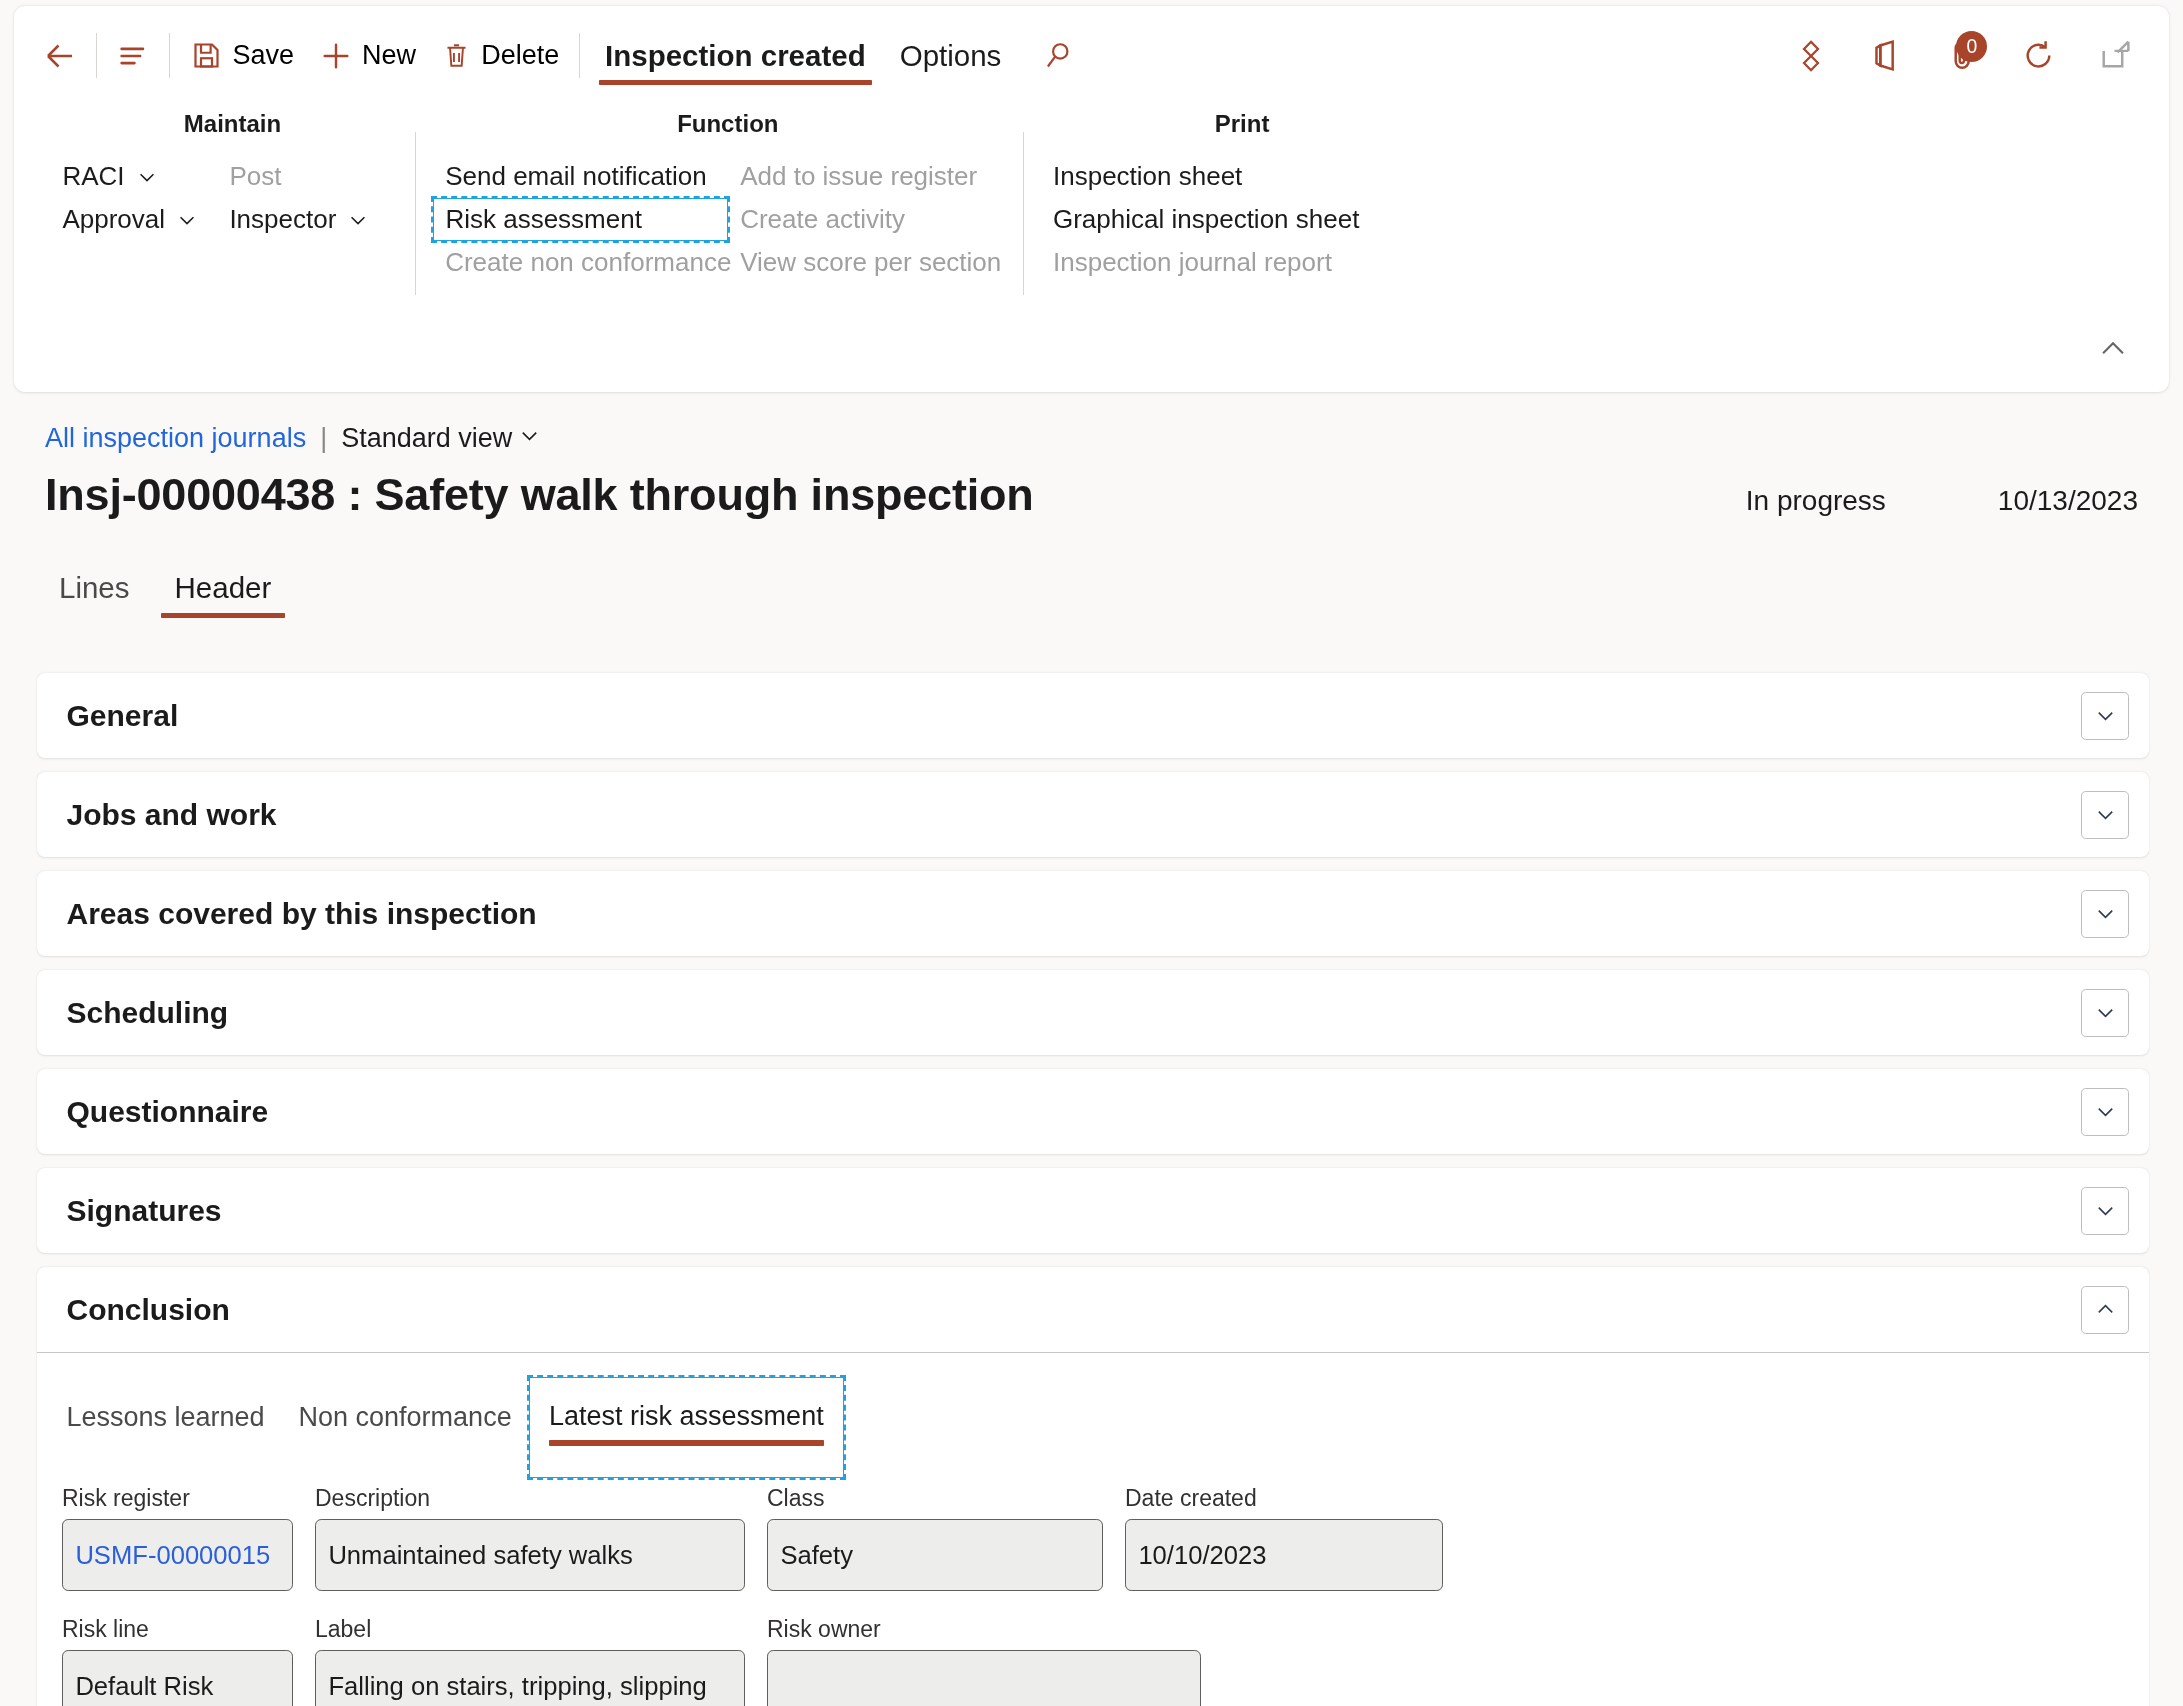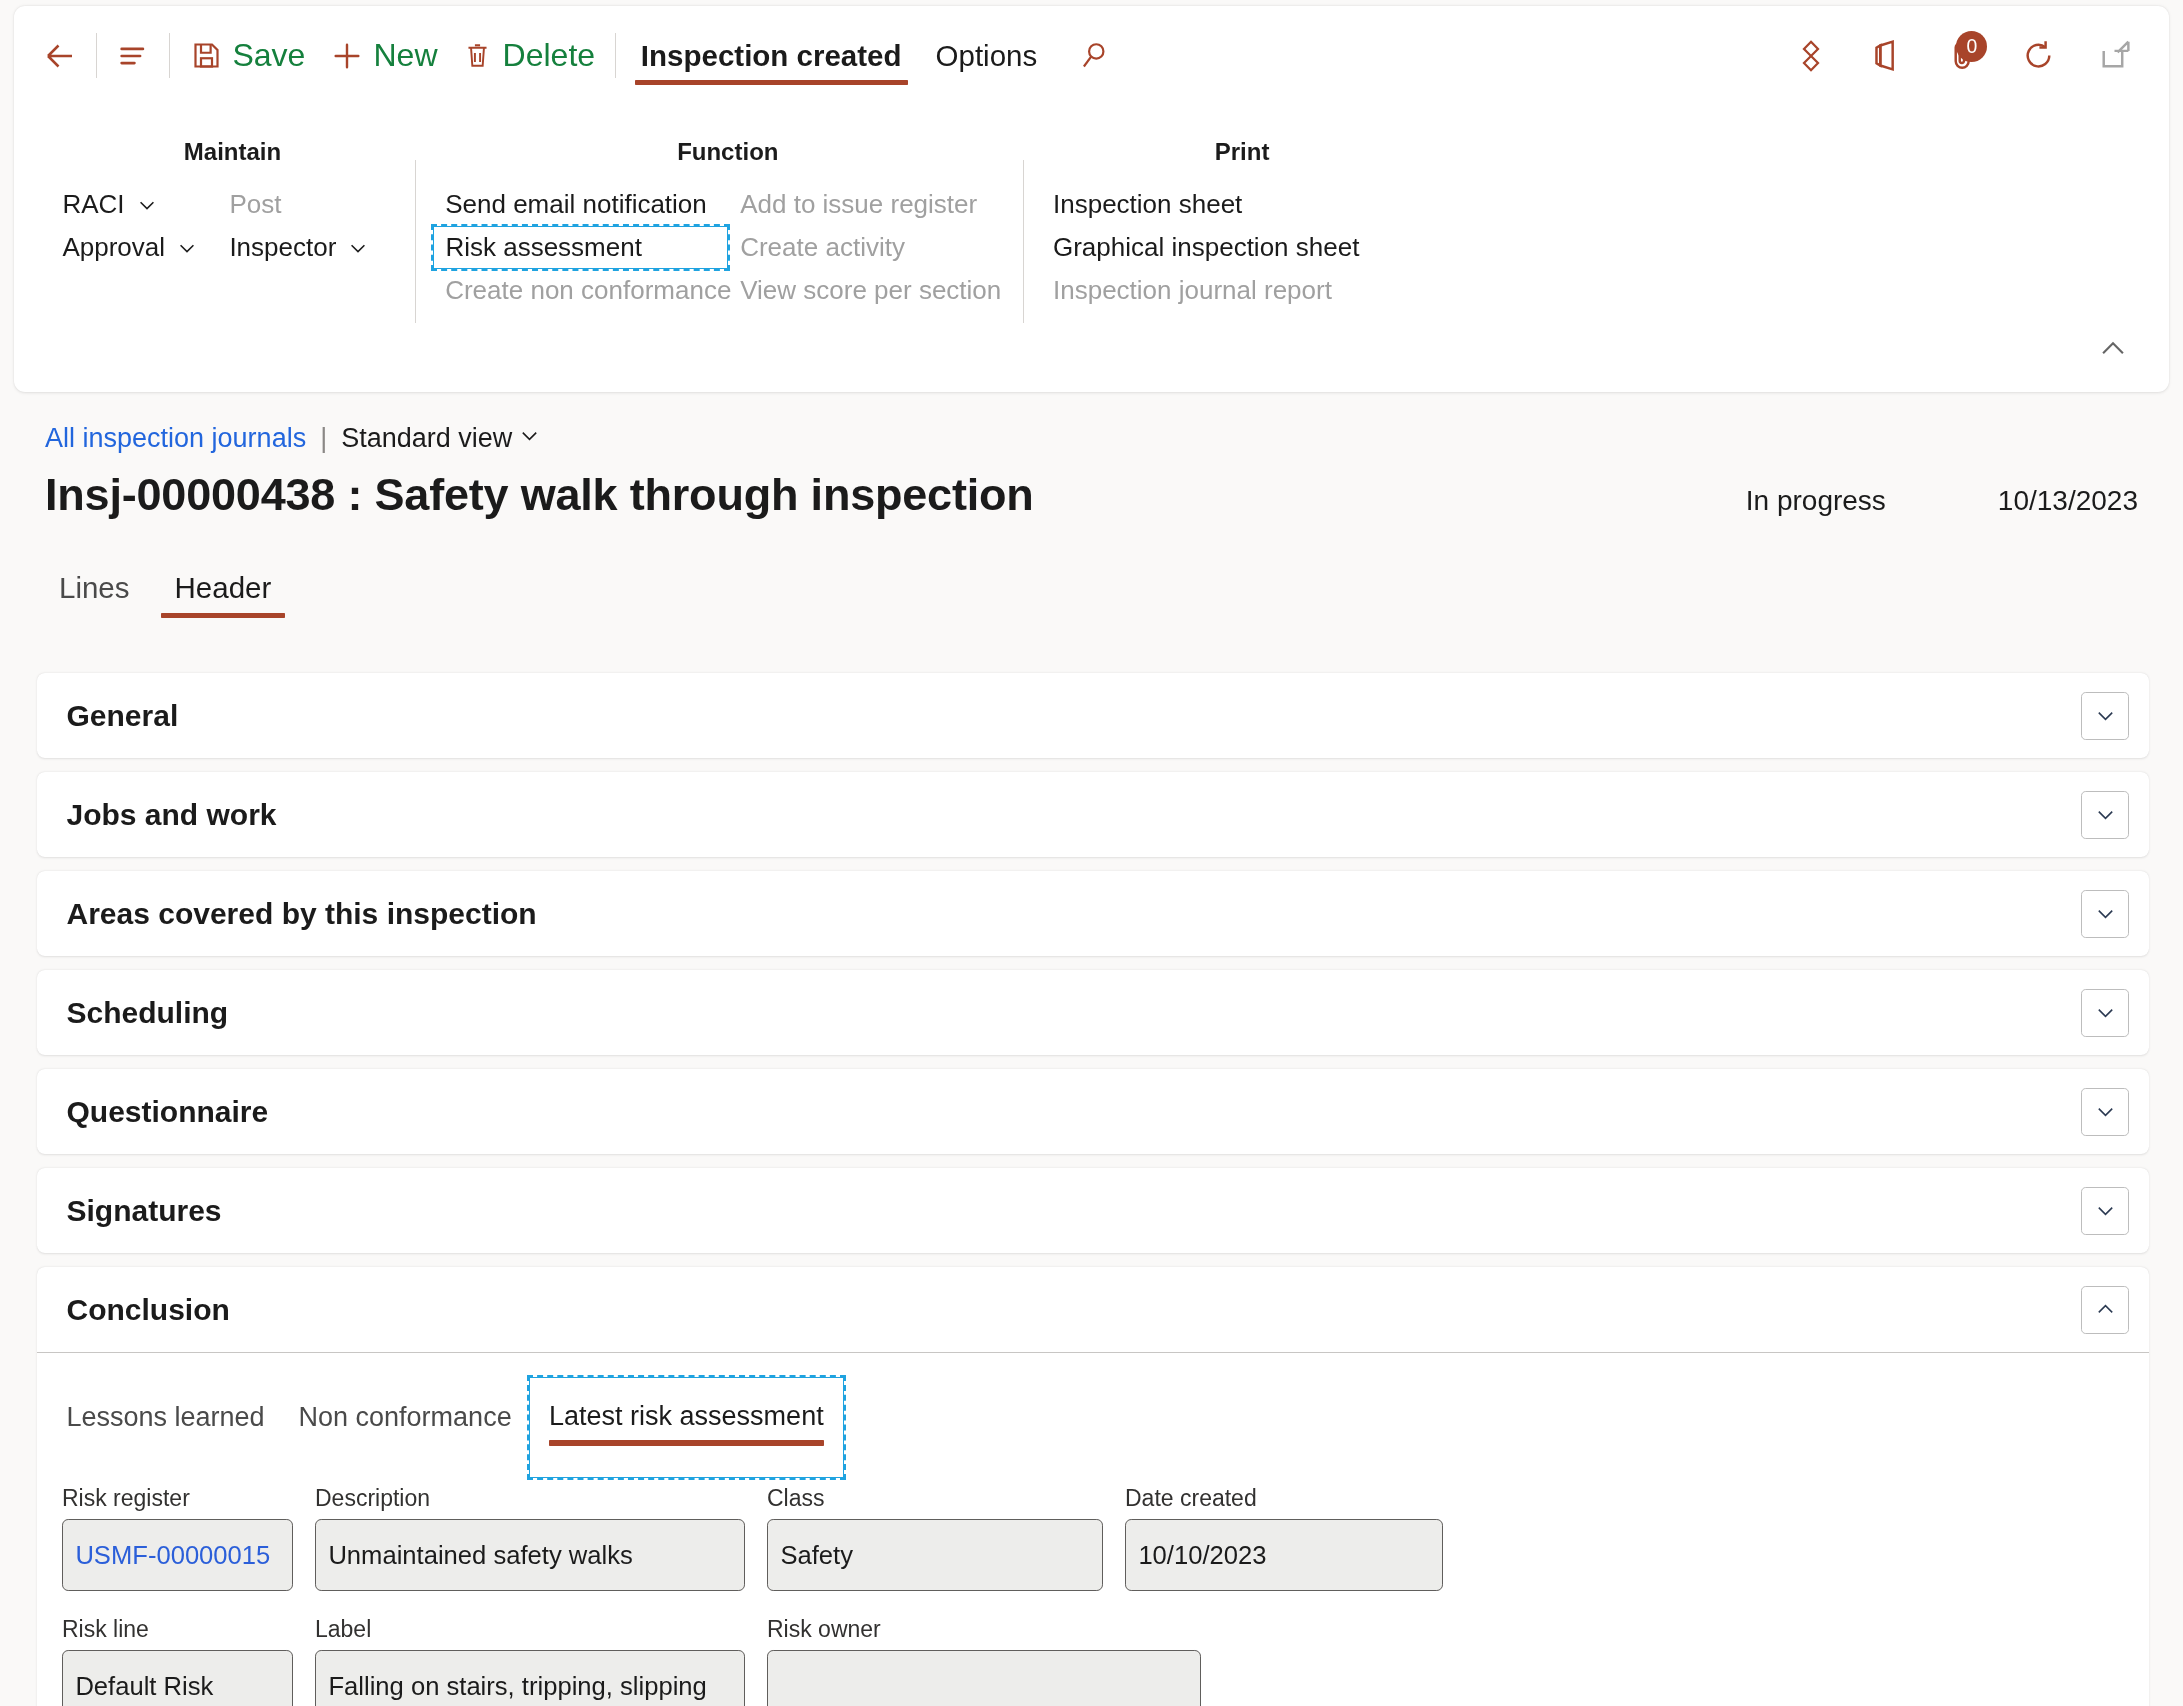--- a/index.html
+++ b/index.html
@@ -33,21 +33,21 @@
     display: flex; align-items: center; justify-content: center;
     color: #a8442a; flex: none;
   }
   .cmd-sep {
     width: 0.8px; height: 45px; background: #d8d5d2; flex: none;
     margin: 0 7.8px;
   }
   .cmd-btn {
     display: flex; align-items: center; gap: 9.3px;
     height: 57px; padding: 0 12.4px; flex: none;
-    font-size: 32px; color: #15803d; white-space: nowrap;
+    font-size: 27px; color: #000000; white-space: nowrap;
   }
   .cmd-btn .glyph { color: #a8442a; display: flex; align-items: center; }
   .cmd-tab {
     position: relative; height: 71px; flex: none;
     display: flex; align-items: center; padding: 0 17px;
     font-size: 29.5px; color: #1b1b1b; white-space: nowrap;
   }
   .cmd-tab.active { font-weight: bold; }
   .cmd-tab.active::after {
     content: ""; position: absolute;
@@ -66,21 +66,21 @@
   .attach-badge {
     position: absolute; top: 4.7px; right: 4.7px;
     min-width: 31px; height: 31px; padding: 0 6.2px;
     background: #a8442a; color: #fff;
     border-radius: 15.5px; font-size: 19.4px;
     display: flex; align-items: center; justify-content: center;
   }
 
   
   .ribbon-groups {
-    position: absolute; left: 0; top: 132px; right: 0; height: 217px;
+    position: absolute; left: 0; top: 104px; right: 0; height: 217px;
     display: flex; align-items: flex-start;
   }
   .rgroup { position: relative; padding: 0 0 0 0; }
   .rgroup-title {
     font-size: 24px; font-weight: bold; text-align: center;
     color: #1b1b1b; margin-bottom: 17px;
   }
   .rgroup-cols { display: flex; }
   .rcol { display: flex; flex-direction: column; }
   .ritem {

